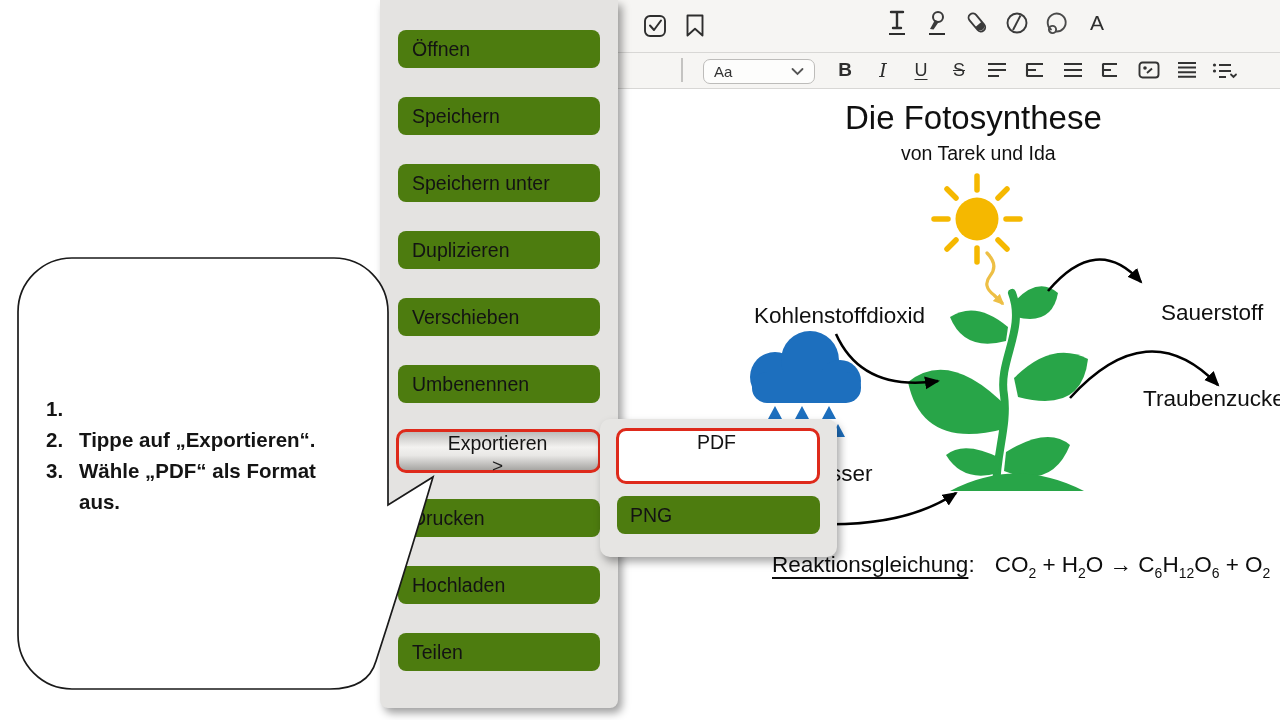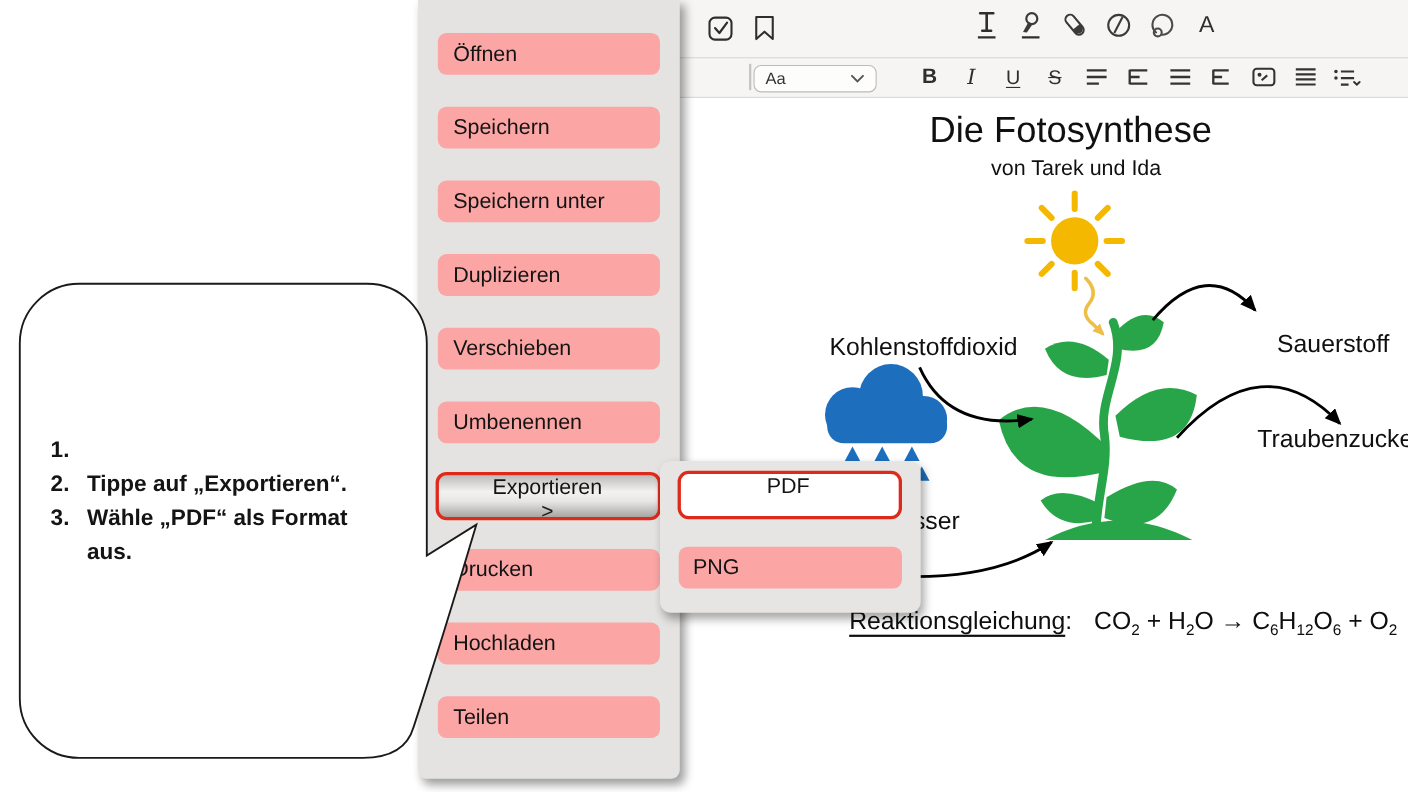--- a/index.html
+++ b/index.html
@@ -12,38 +12,38 @@
   .toolbar{position:absolute;left:596px;top:0;width:684px;height:89px;background:#f6f5f3;z-index:0;}
   .toolbar .row1{position:absolute;left:0;top:0;width:100%;height:52px;border-bottom:1.5px solid #d8d7d5;}
   .toolbar .row2{position:absolute;left:0;top:53px;width:100%;height:35px;border-bottom:1.5px solid #d8d7d5;}
   .tb-group{position:absolute;display:flex;align-items:center;gap:14px;}
   .tb-btn{width:26px;height:26px;display:flex;align-items:center;justify-content:center;color:#2e2e2e;}
   .tb-letter{font-size:19px;color:#2e2e2e;}
   .fmt-b{font-weight:bold;font-size:19px;}
   .fmt-i{font-family:"DejaVu Serif",serif;font-style:italic;font-size:19px;}
   .fmt-u{font-size:18px;text-decoration:underline;text-underline-offset:3px;}
   .fmt-s{font-size:18px;text-decoration:line-through;}
-  .aa-dropdown{position:absolute;left:89px;top:6px;width:112px;height:25px;background:#fdfdfc;
+  .aa-dropdown{position:absolute;left:107px;top:6px;width:112px;height:25px;background:#fdfdfc;
     border:1.5px solid #bdbcba;border-radius:7px;display:flex;align-items:center;justify-content:space-between;
     padding:0 10px;box-sizing:border-box;font-size:15px;color:#333;}
   .row2-divider{position:absolute;left:85px;top:5px;width:1.5px;height:24px;background:#c4c3c1;}
   
   .context-menu{position:absolute;left:380px;top:0;width:238px;height:708px;background:#e4e3e1;
     border-radius:0 0 8px 8px;box-shadow:4px 5px 9px rgba(0,0,0,.38);z-index:2;box-sizing:border-box;padding-top:30px;}
-  .menu-item{margin:0 18px 29px 18px;height:38px;background:#fca5a5;border-radius:8px;display:flex;
+  .menu-item{margin:0 18px 29px 18px;height:38px;background:#4d7c0f;border-radius:8px;display:flex;
     align-items:center;padding:0 16px 0 14px;font-size:19.5px;color:#131313;box-sizing:border-box;}
   .menu-item.highlighted{border:3px solid #de2a1b;border-radius:10px;height:44px;margin:-3px 17px 26px 16px;
     background:linear-gradient(180deg,#bdbcba 0%,#f3f2f0 40%,#e8e7e5 62%,#a7a6a3 100%);
     justify-content:space-between;flex-direction:column;}
   .mi-chevron{font-size:19px;color:#1b1b1b;}
   
   .submenu{position:absolute;left:600px;top:419px;width:237px;height:138px;background:#e6e5e3;border-radius:10px;
     box-shadow:3px 5px 9px rgba(0,0,0,.35);z-index:3;box-sizing:border-box;padding-top:12px;}
   .submenu .menu-item{margin:0 17px 29px 17px;padding-left:13px;}
-  .submenu .menu-item.highlighted{border:3px solid #de2a1b;background:#ffffff;height:44px;margin:-3px 17px 25px 16px;border-radius:10px;}
+  .submenu .menu-item.highlighted{border:3px solid #de2a1b;background:#ffffff;height:56px;margin:-3px 17px 12px 16px;border-radius:10px;}
   
   .bubble-svg{position:absolute;left:0;top:0;width:1280px;height:720px;z-index:4;pointer-events:none;}
   .steps{position:absolute;left:46px;top:393px;width:310px;z-index:5;font-weight:bold;font-size:20.5px;line-height:31px;color:#141414;}
   .step-row{display:flex;}
   .step-num{width:33px;flex:none;}
   .step-text{width:250px;}
   
   .doc-label{position:absolute;z-index:1;white-space:nowrap;color:#101010;}
   .doc-title{font-size:33px;font-weight:normal;}
   .doc-subtitle{font-size:19.5px;}

